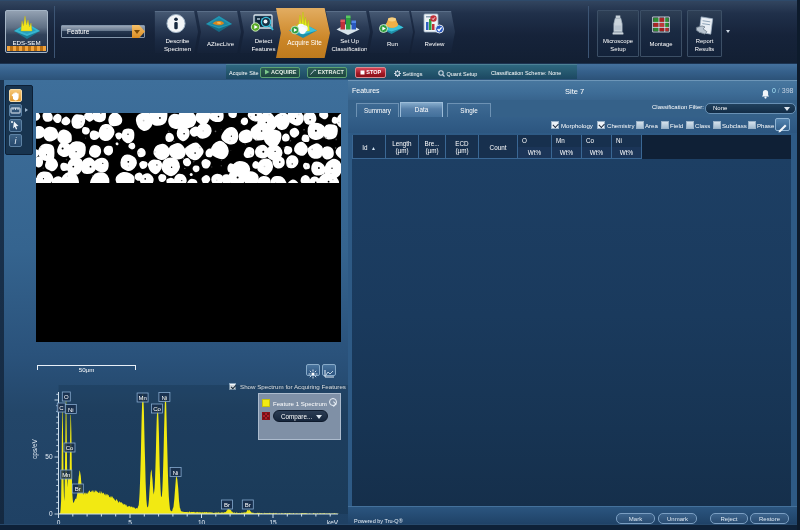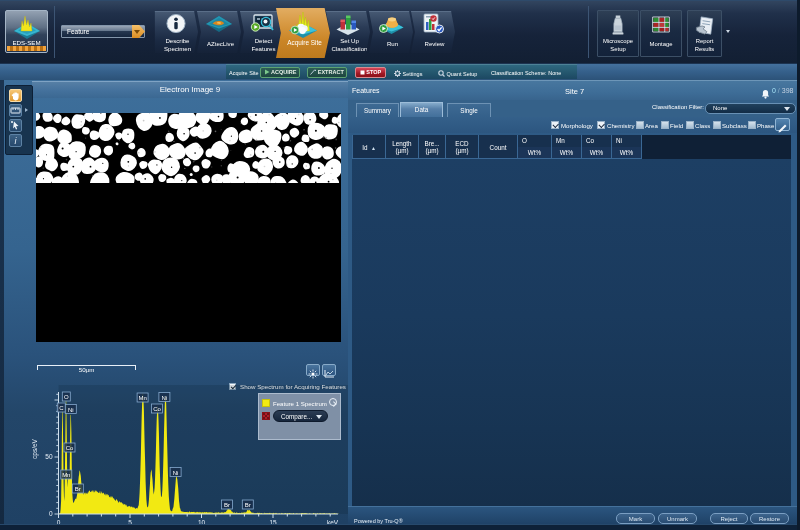--- a/index.html
+++ b/index.html
@@ -287,21 +287,20 @@
           </g>
         </svg> Settings</span>
     <span class="t" style="left:212px;"><svg class="gico" width="7" height="7" viewBox="0 0 7 7">
           <circle cx="3" cy="3" r="2.2" fill="none" stroke="#c8d4e0" stroke-width="1.1"></circle>
           <line x1="4.6" y1="4.6" x2="6.5" y2="6.5" stroke="#c8d4e0" stroke-width="1.2"></line>
         </svg> Quant Setup</span>
     <span class="t" style="left:265px;">Classification Scheme: None</span>
   </div>
   <div id="leftpanel"></div>
   <div id="lp-edge"></div>
-  <div id="imgtitle">Electron Image 9</div>
   <div id="ltools">
     <div class="ltb sel" style="top:3px;">
         <svg width="11" height="11" viewBox="0 0 11 11">
           <path d="M3 9 V4 a0.7 0.7 0 0 1 1.4 0 V3 a0.7 0.7 0 0 1 1.4 0 V3.2 a0.7 0.7 0 0 1 1.4 0 V4 a0.7 0.7 0 0 1 1.4 0 V7 a3.5 3.5 0 0 1 -3.5 3.5 Z" fill="#fff"></path>
           <path d="M3 6.5 L1.8 5.4 a0.8 0.8 0 0 1 1.2 -1 Z" fill="#fff"></path>
         </svg>
       </div>
     <div class="ltb" style="top:18px;">
         <svg width="11" height="11" viewBox="0 0 11 11">
           <rect x="1" y="3" width="9" height="5" rx="0.5" fill="none" stroke="#e8f0f8" stroke-width="1"></rect>

